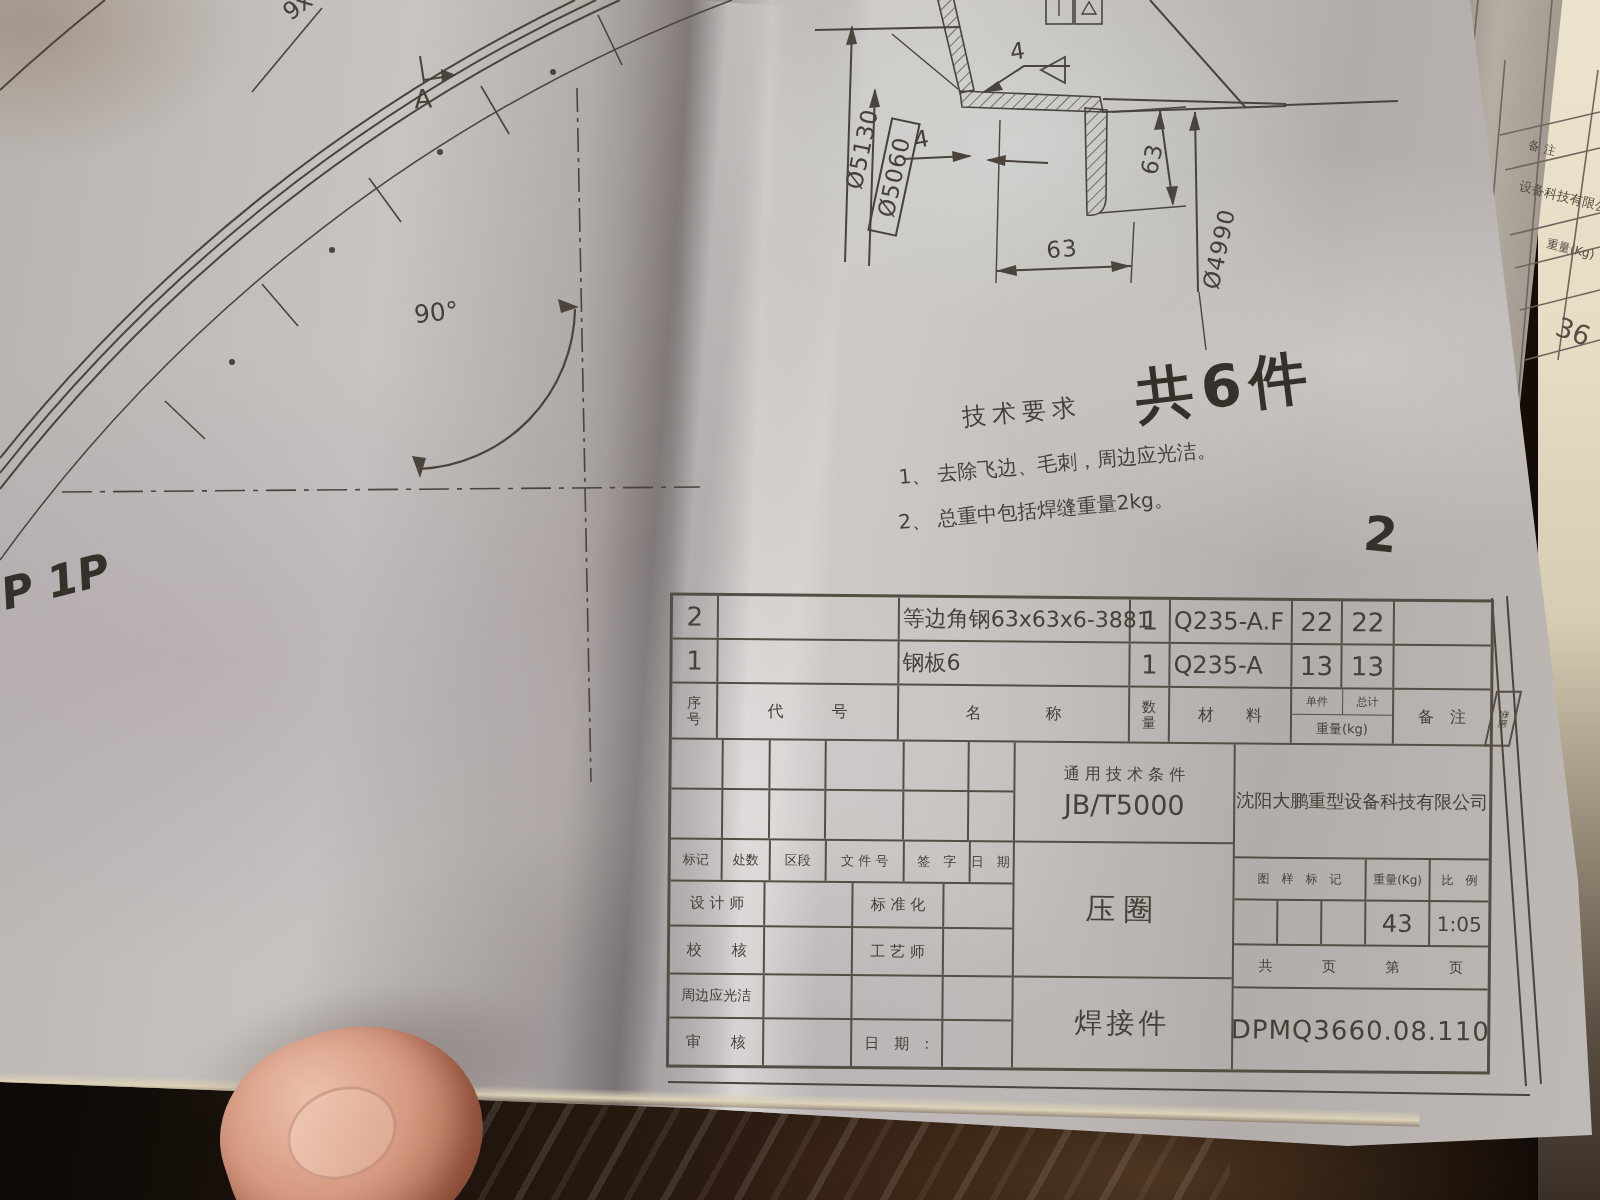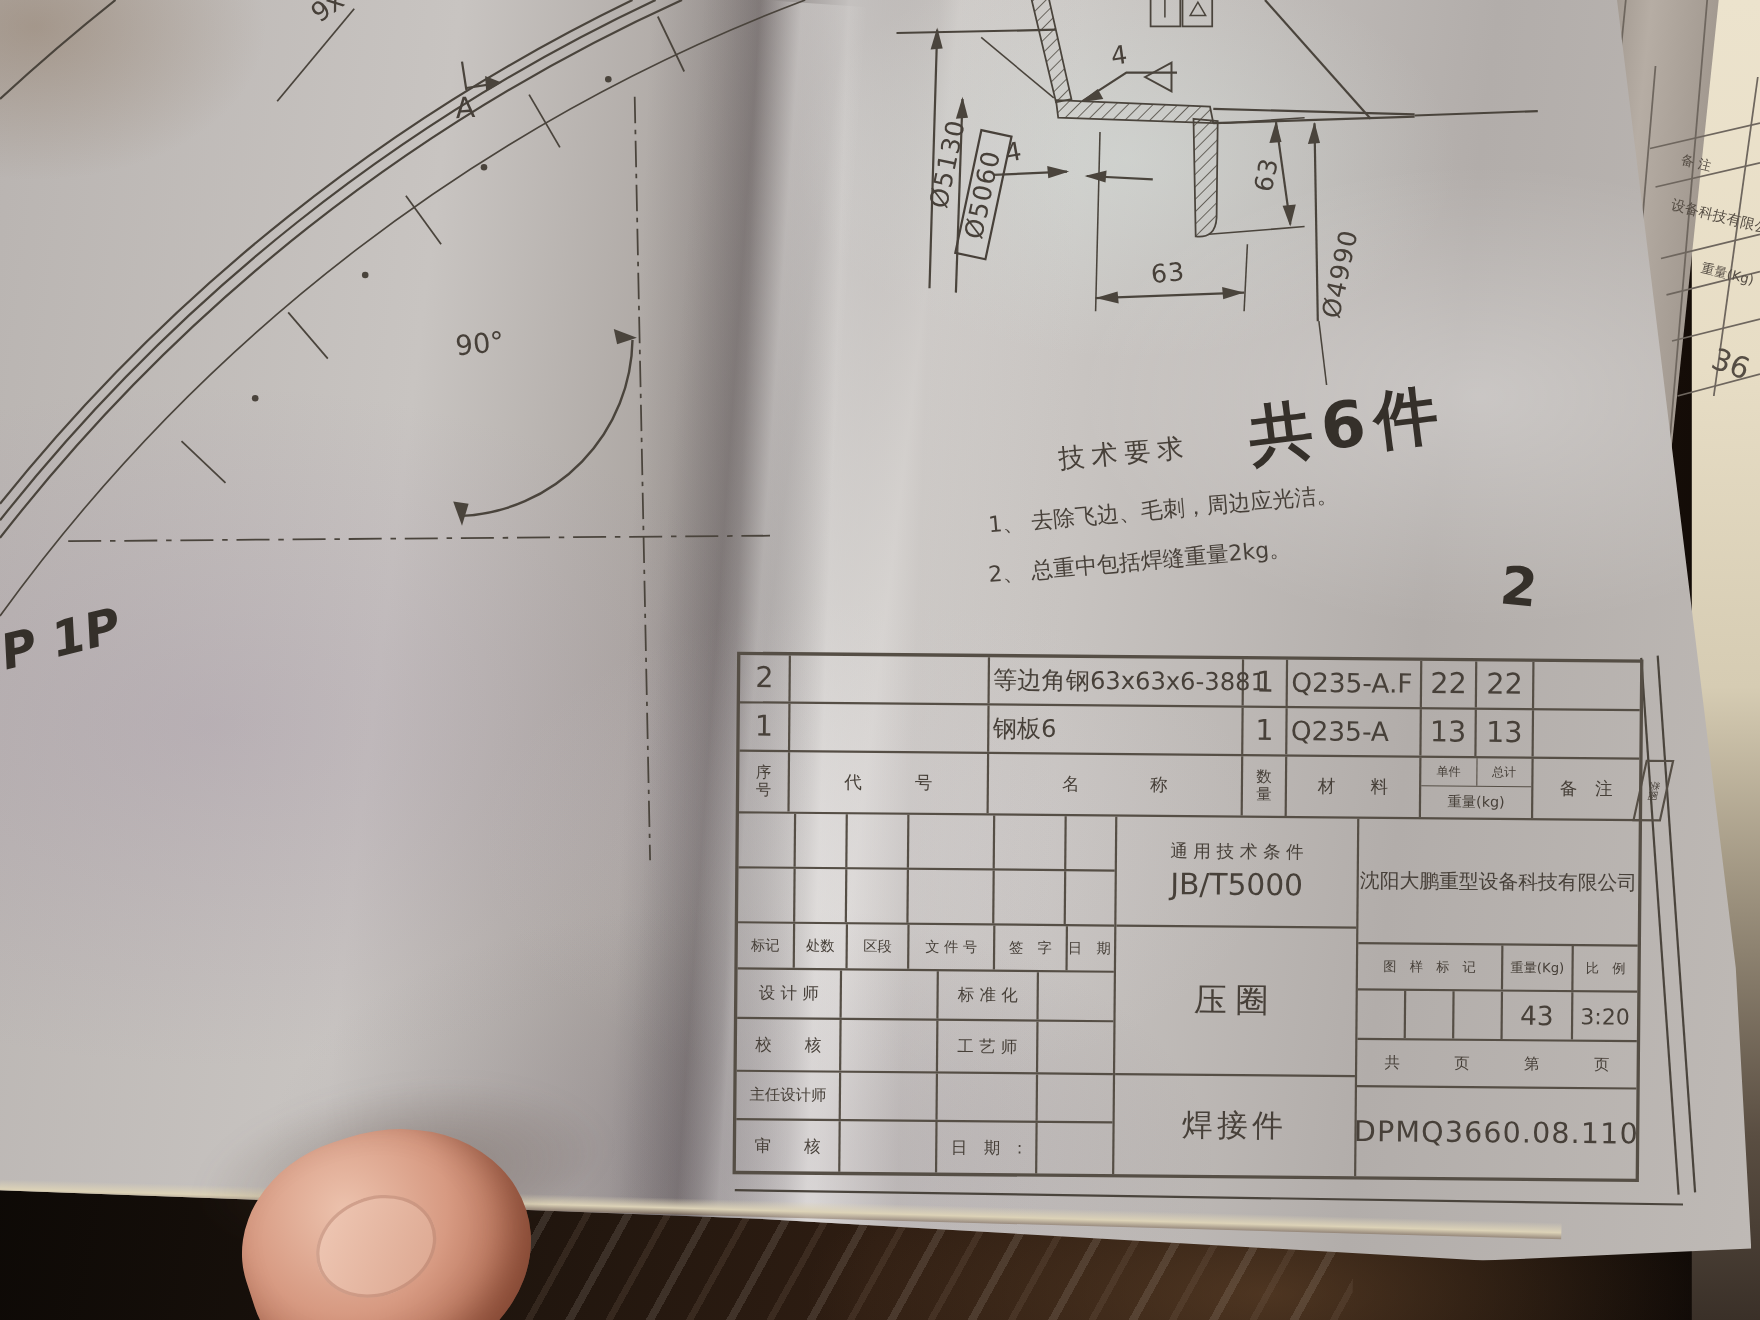--- a/index.html
+++ b/index.html
@@ -283,21 +283,21 @@
             <div class="cell" style="width:92px">标 准 化</div>
             <div class="cell" style="width:68px"></div>
           </div>
           <div class="trow" style="height:48px;font-size:15px">
             <div class="cell" style="width:96px">校　　核</div>
             <div class="cell" style="width:88px"></div>
             <div class="cell" style="width:92px">工 艺 师</div>
             <div class="cell" style="width:68px"></div>
           </div>
           <div class="trow" style="height:44px;font-size:14px">
-            <div class="cell" style="width:96px">主任设计师</div>
+            <div class="cell" style="width:96px">周边应光洁</div>
             <div class="cell" style="width:88px"></div>
             <div class="cell" style="width:92px"></div>
             <div class="cell" style="width:68px"></div>
           </div>
           <div class="trow noborder" style="height:46px;font-size:15px">
             <div class="cell" style="width:96px">审　　核</div>
             <div class="cell" style="width:88px"></div>
             <div class="cell" style="width:92px">日　期　:</div>
             <div class="cell" style="width:68px"></div>
           </div>
@@ -317,21 +317,21 @@
           <div class="trow" style="height:42px;font-size:12px">
             <div class="cell" style="width:132px">图　样　标　记</div>
             <div class="cell" style="width:64px">重量(Kg)</div>
             <div class="cell" style="width:58px">比　例</div>
           </div>
           <div class="trow" style="height:45px">
             <div class="cell" style="width:44px"></div>
             <div class="cell" style="width:44px"></div>
             <div class="cell" style="width:44px"></div>
             <div class="cell" style="width:64px;font-size:24px">43</div>
-            <div class="cell" style="width:58px;font-size:20px">3:20</div>
+            <div class="cell" style="width:58px;font-size:20px">1:05</div>
           </div>
           <div class="trow" style="height:43px;font-size:14px">
             <div class="cell" style="width:254px;justify-content:space-around;border-right:none">
               <span>共</span>
               <span>页</span>
               <span>第</span>
               <span>页</span>
             </div>
           </div>
           <div class="cell" style="height:81px;border-right:none;font-size:26px;letter-spacing:1px">DPMQ3660.08.110</div>

